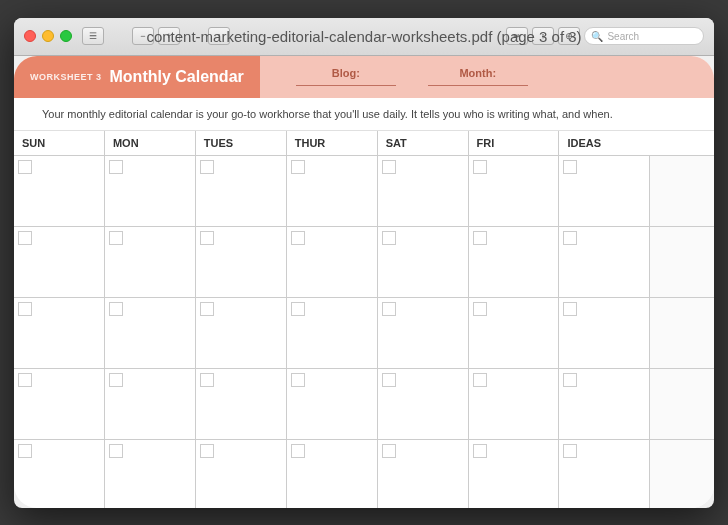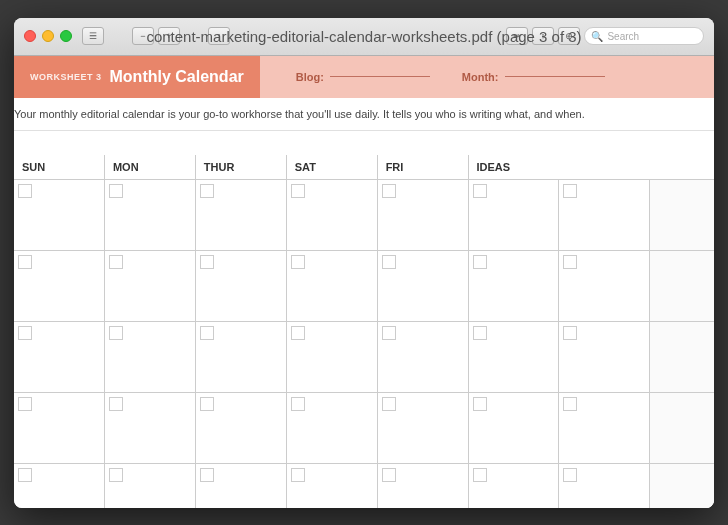--- a/index.html
+++ b/index.html
@@ -103,20 +103,21 @@
       color: #aaa;
     }
 
     
     .content {
       flex: 1;
       background: #fff;
       overflow: auto;
       display: flex;
       flex-direction: column;
+      border-radius: 23px;
     }
 
     
     .worksheet-header {
       display: flex;
       align-items: stretch;
       background: #fff;
       flex-shrink: 0;
     }
 
@@ -150,37 +151,38 @@
       flex: 1;
       background: #f5c4b8;
       padding: 0 20px;
     }
 
     .field-group {
       display: flex;
       align-items: center;
       gap: 6px;
       padding: 0 16px;
+      flex-direction: column;
     }
 
     .field-label {
       font-size: 11px;
       font-weight: 600;
       color: #b05a45;
     }
 
     .field-line {
       width: 100px;
       height: 1px;
       background: #c07060;
     }
 
     
     .description {
-      padding: 10px 0;
+      padding: 10px 28px;
       font-size: 11px;
       color: #444;
       border-bottom: 1px solid #e0e0e0;
       flex-shrink: 0;
     }
 
     
     .calendar {
       flex: 1;
       display: flex;
@@ -195,21 +197,20 @@
       flex-shrink: 0;
     }
 
     .cal-header-cell {
       padding: 6px 8px;
       font-size: 11px;
       font-weight: 600;
       color: #333;
       border-right: 1px solid #ccc;
       text-align: left;
-      margin-top: 24px;
     }
     .cal-header-cell:last-child { border-right: none; }
 
     .calendar-body {
       flex: 1;
       display: flex;
       flex-direction: column;
     }
 
     .cal-row {
@@ -295,20 +296,21 @@
         </div>
       </div>
     </div>
 
     <div class="description">Your monthly editorial calendar is your go-to workhorse that you'll use daily. It tells you who is writing what, and when.</div>
 
     <div class="calendar">
       <div class="calendar-header">
         <div class="cal-header-cell">SUN</div>
         <div class="cal-header-cell">MON</div>
+        <div class="cal-header-cell">TUES</div>
         <div class="cal-header-cell">THUR</div>
         <div class="cal-header-cell">SAT</div>
         <div class="cal-header-cell">FRI</div>
         <div class="cal-header-cell">IDEAS</div>
       </div>
       <div class="calendar-body">
 
         <div class="cal-row">
           <div class="cal-cell">
               <div class="cell-number"></div>

